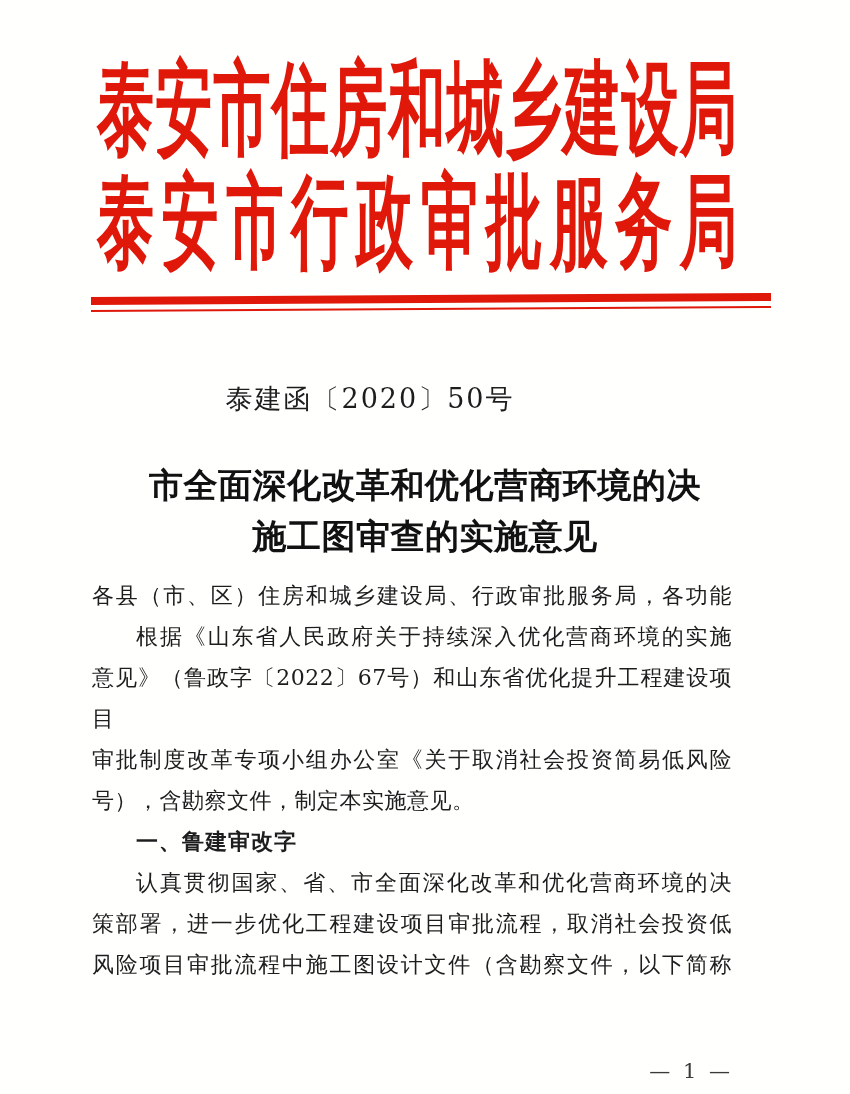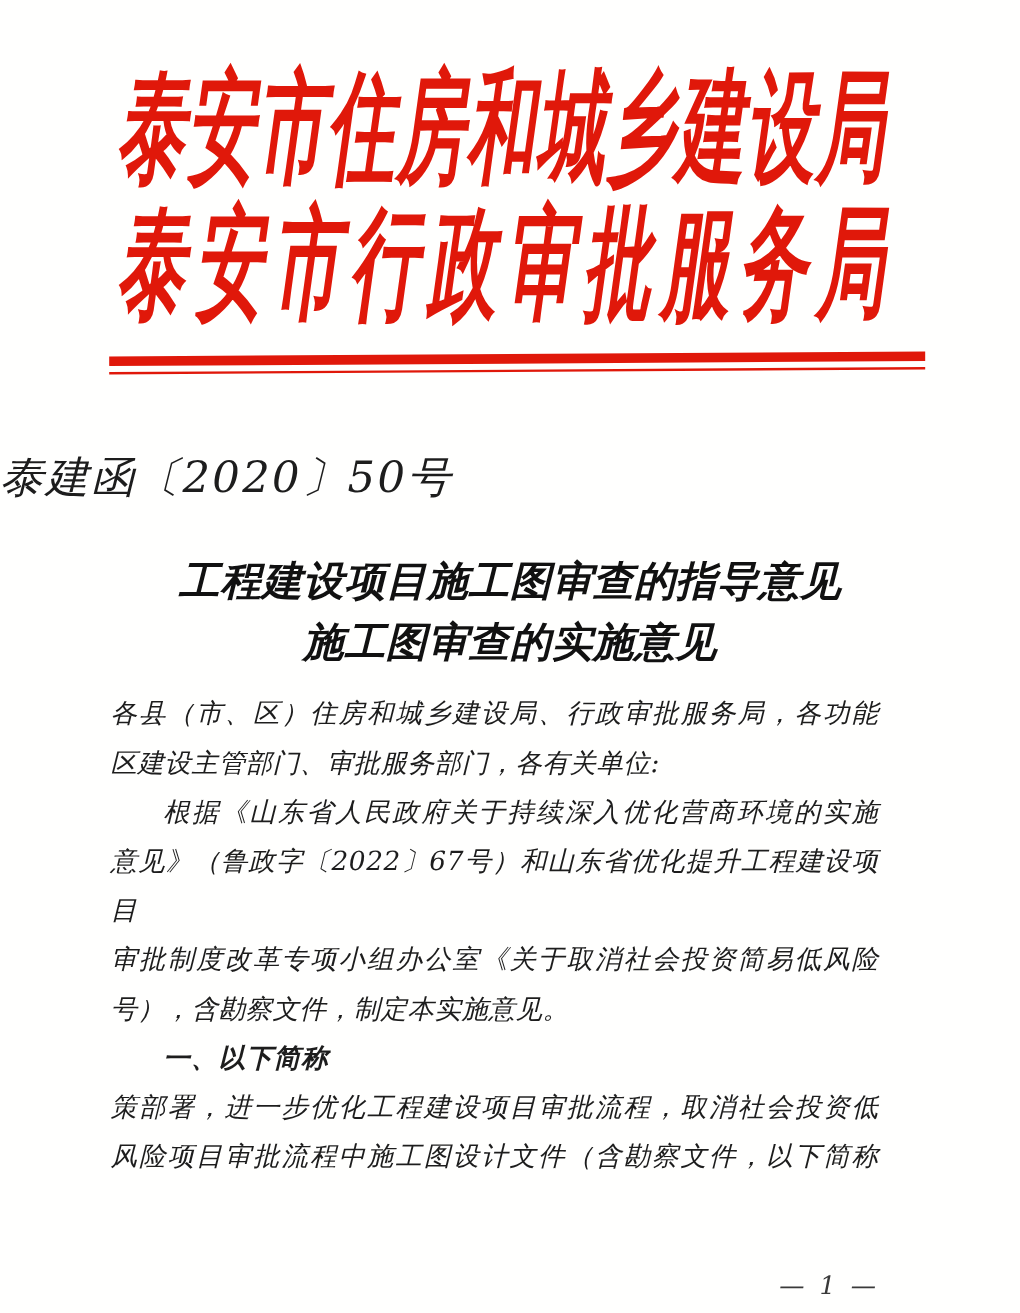--- a/index.html
+++ b/index.html
@@ -9,21 +9,20 @@
   *{box-sizing:border-box;}
   html,body{margin:0;padding:0;background:#ffffff;}
   .page{
     position:relative;
     width:850px;height:1094px;
     margin:0 auto;
     background:#fffffe;
     overflow:hidden;
     font-family:"DejaVu Serif","Liberation Serif",serif;
     color:var(--text-color);
-    font-style:italic;
   }
 
   
   .letterhead{
     position:absolute;
     top:50px;left:97px;width:640px;
     transform:scaleY(1.8);
     transform-origin:50% 0;
     color:var(--accent-red);
     font-weight:bold;
@@ -41,22 +40,22 @@
 
   
   .rule{position:absolute;top:295px;left:91px;width:680px;height:20px;}
   .rule-bar{height:8px;background:var(--accent-red);transform:rotate(-0.35deg);}
   .rule-thin{height:2px;margin-top:5px;background:var(--accent-red);transform:rotate(-0.35deg);}
 
   
   .doc-number{
     position:absolute;
     top:382px;left:0;right:110px;
-    text-align:left;
-    font-size:36px;
+    text-align:center;
+    font-size:27px;
     line-height:34px;
     letter-spacing:2px;
   }
 
   
   .title{
     position:absolute;
     top:460px;left:0;width:100%;
     margin:0;
     text-align:center;
@@ -105,31 +104,31 @@
   </header>
 
   <div class="rule">
     <div class="rule-bar"></div>
     <div class="rule-thin"></div>
   </div>
 
   <div class="doc-number">泰建函〔2020〕50号</div>
 
   <h1 class="title">
-    <span class="title-line">工程建设项目施工图审查的指导意见</span>
+    <span class="title-line">市全面深化改革和优化营商环境的决</span>
     <span class="title-line">施工图审查的实施意见</span>
   </h1>
 
   <div class="body-text">
     <p class="line fill">各县（市、区）住房和城乡建设局、行政审批服务局，各功能</p>
-    <p class="line">区建设主管部门、审批服务部门，各有关单位:</p>
     <p class="line fill indent">根据《山东省人民政府关于持续深入优化营商环境的实施</p>
     <p class="line fill">意见》（鲁政字〔2022〕67号）和山东省优化提升工程建设项目</p>
     <p class="line fill">审批制度改革专项小组办公室《关于取消社会投资简易低风险</p>
     <p class="line">号），含勘察文件，制定本实施意见。</p>
-    <p class="line heading indent">一、以下简称</p>
+    <p class="line heading indent">一、鲁建审改字</p>
+    <p class="line fill indent">认真贯彻国家、省、市全面深化改革和优化营商环境的决</p>
     <p class="line fill">策部署，进一步优化工程建设项目审批流程，取消社会投资低</p>
     <p class="line fill">风险项目审批流程中施工图设计文件（含勘察文件，以下简称</p>
   </div>
 
   <div class="page-number">— 1 —</div>
 
 </div>
 
 </body></html>

